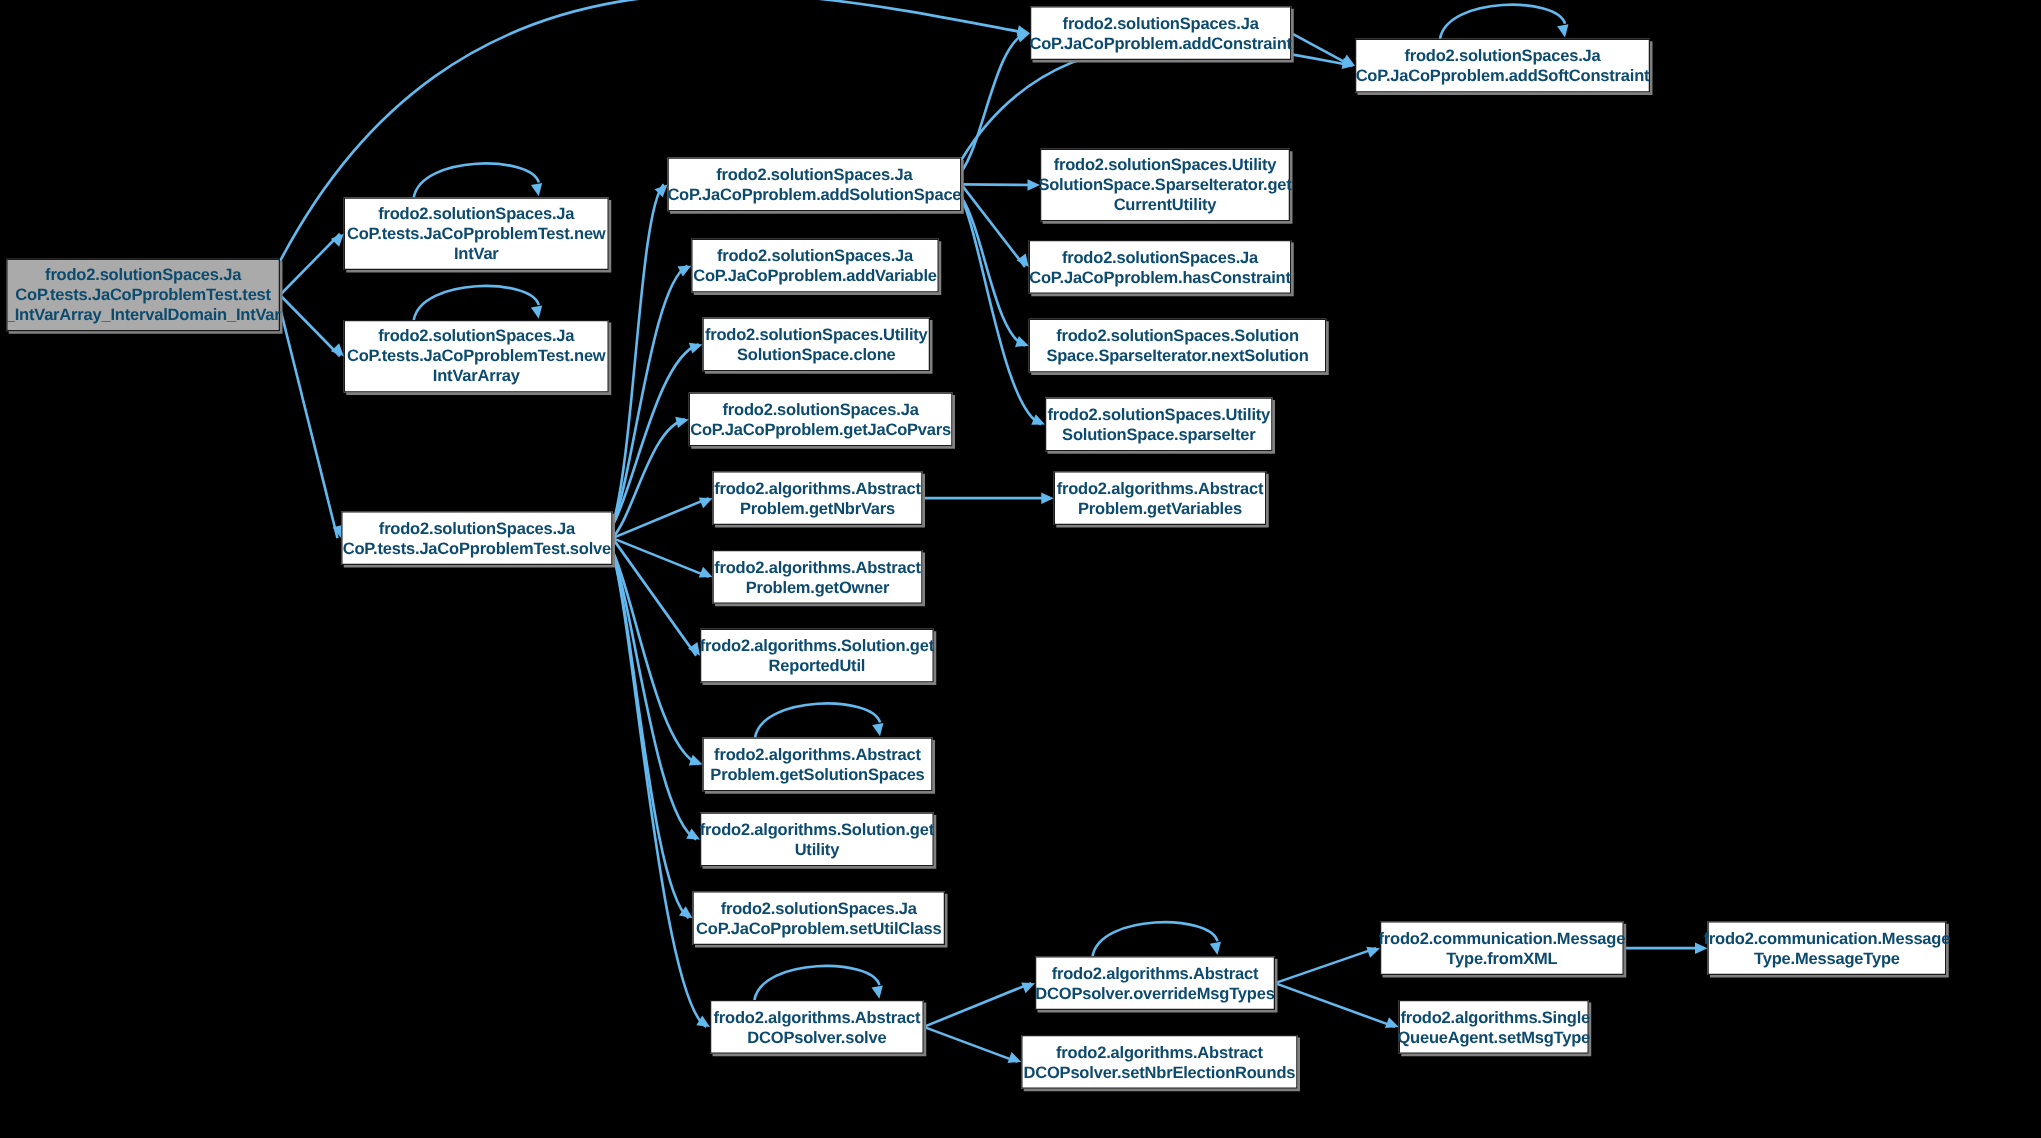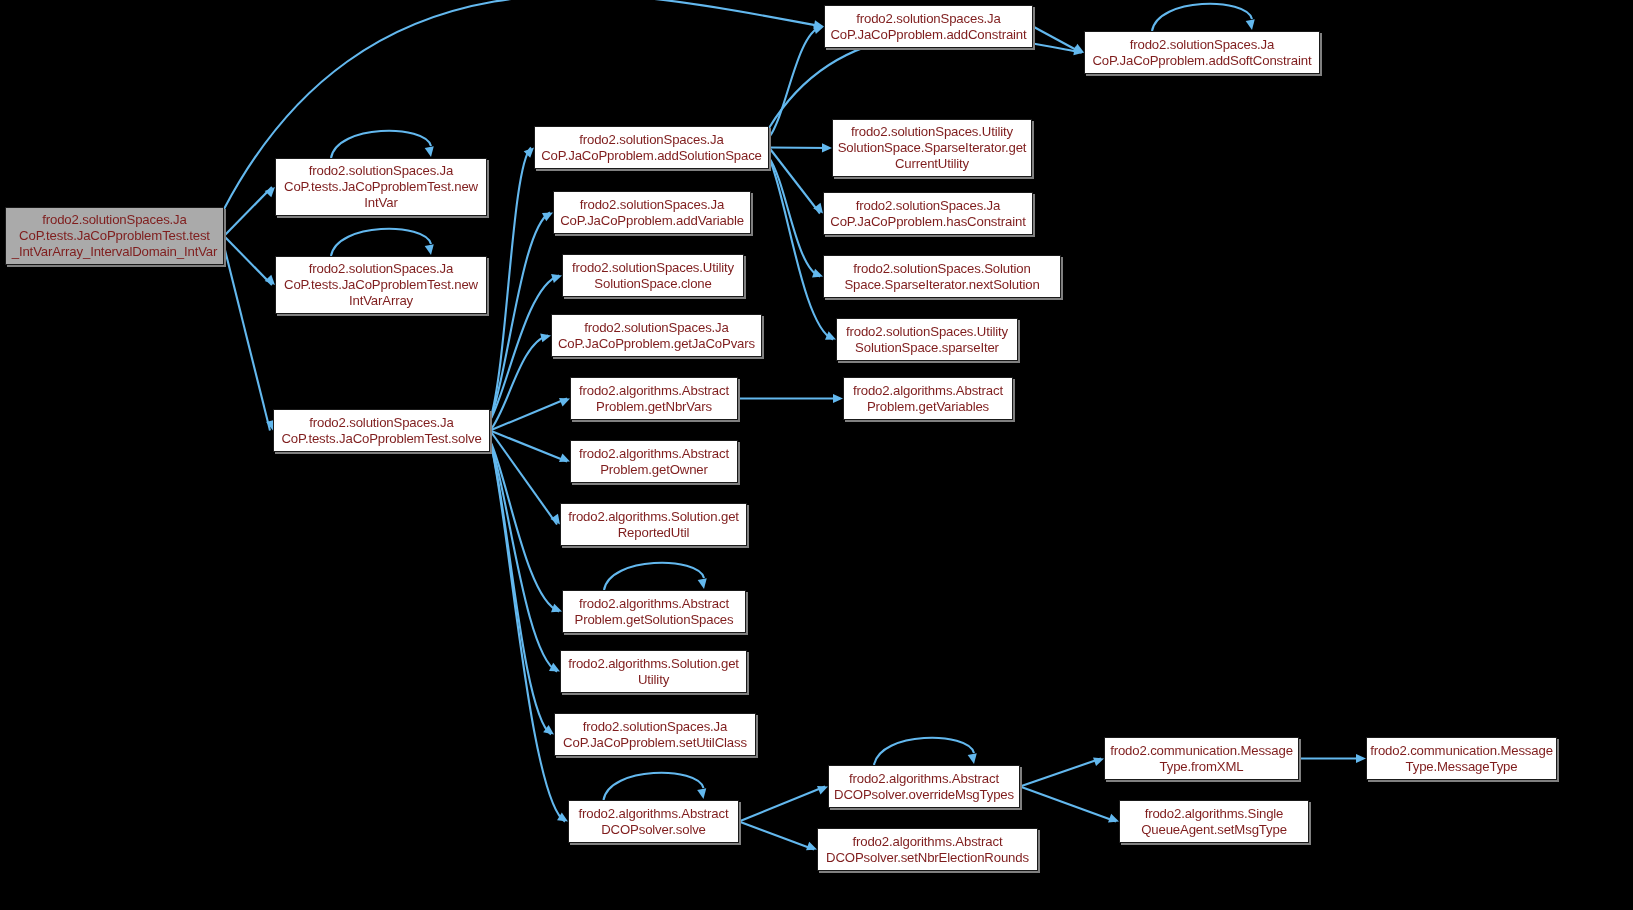--- a/index.html
+++ b/index.html
@@ -1,21 +1,21 @@
 <!DOCTYPE html>
 <html><head>
 <meta charset="utf-8">
 <style>
   html,body{margin:0;padding:0;background:#000;}
   #stage{position:relative;width:1633px;height:910px;background:#000;overflow:hidden;}
   svg#graph{position:absolute;left:0;top:0;width:1633px;height:910px;display:block;}
   .nodebox{position:absolute;box-sizing:border-box;background:#ffffff;border:1px solid #1a1a1a;
     box-shadow:2px 2px 0 0 #808080;display:flex;align-items:center;justify-content:center;
-    font-family:"Liberation Sans",sans-serif;font-size:13.2px;line-height:1.19;color:#7f1d1d;
-    text-align:center;padding:2px 4px;white-space:pre-line;letter-spacing:-0.15px;}
+    font-family:"Liberation Sans",sans-serif;font-size:13.2px;line-height:1.19;color:#0c4a6e;
+    text-align:center;padding:2px 4px;white-space:pre-line;letter-spacing:-0.15px;font-weight:bold;}
   .nodebox.root{background:#aaaaaa;}
   .nodebox span{display:block;}
 </style>
 </head>
 <body>
 
 <div id="stage">
   <svg id="graph" viewBox="0 0 1633 910" preserveAspectRatio="none">
       <path d="M 224 209 C 373.5 -75.16000000000001 642.5999999999999 -6.390000000000001 822 26.5" fill="none" stroke="#63b8ee" stroke-width="2.1"></path>
       <polygon points="824,26.5 813.3344262295082,29.221311475409838 814.9934426229509,20.172131147540984" fill="#63b8ee"></polygon>
@@ -134,18 +134,18 @@
       <div class="nodebox" style="left: 843px; top: 377px; width: 170px; height: 43px;"><span>frodo2.algorithms.Abstract
 Problem.getVariables</span></div>
       <div class="nodebox" style="left: 828px; top: 765px; width: 192px; height: 43px;"><span>frodo2.algorithms.Abstract
 DCOPsolver.overrideMsgTypes</span></div>
       <div class="nodebox" style="left: 817px; top: 828px; width: 221px; height: 43px;"><span>frodo2.algorithms.Abstract
 DCOPsolver.setNbrElectionRounds</span></div>
       <div class="nodebox" style="left: 1084px; top: 31px; width: 236px; height: 43px;"><span>frodo2.solutionSpaces.Ja
 CoP.JaCoPproblem.addSoftConstraint</span></div>
       <div class="nodebox" style="left: 1104px; top: 737px; width: 195px; height: 43px;"><span>frodo2.communication.Message
 Type.fromXML</span></div>
-      <div class="nodebox" style="left: 1119px; top: 800px; width: 190px; height: 43px;"><span>frodo2.algorithms.Single
+      <div class="nodebox" style="left: 1119px; top: 800px; width: 152px; height: 43px; text-align: right;"><span>frodo2.algorithms.Single
 QueueAgent.setMsgType</span></div>
       <div class="nodebox" style="left: 1366px; top: 737px; width: 191px; height: 43px;"><span>frodo2.communication.Message
 Type.MessageType</span></div>
     </div>
 </div>
 
 </body></html>

